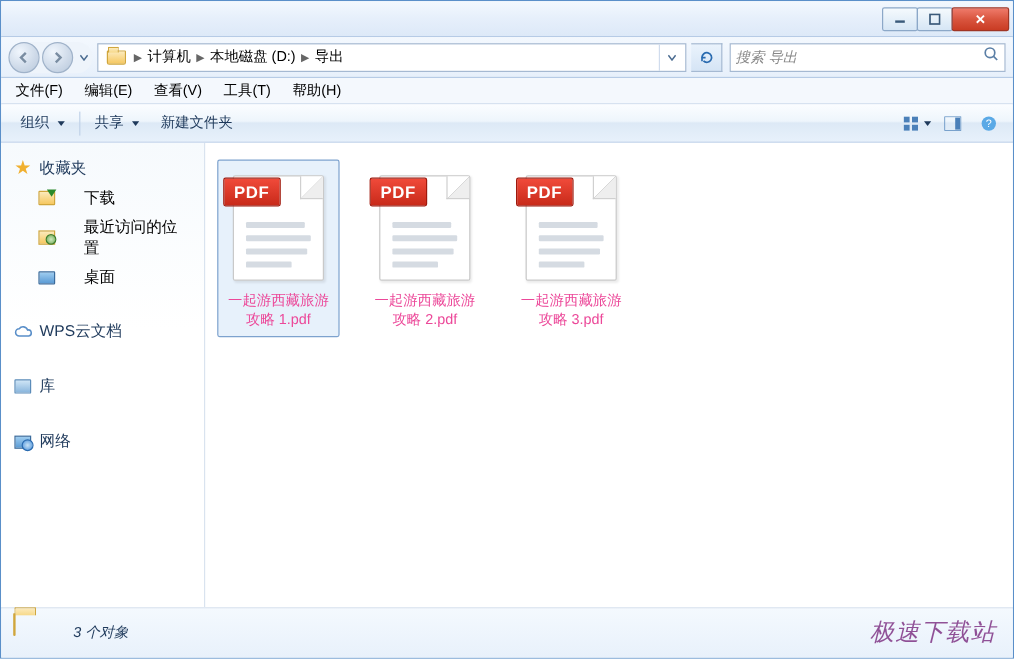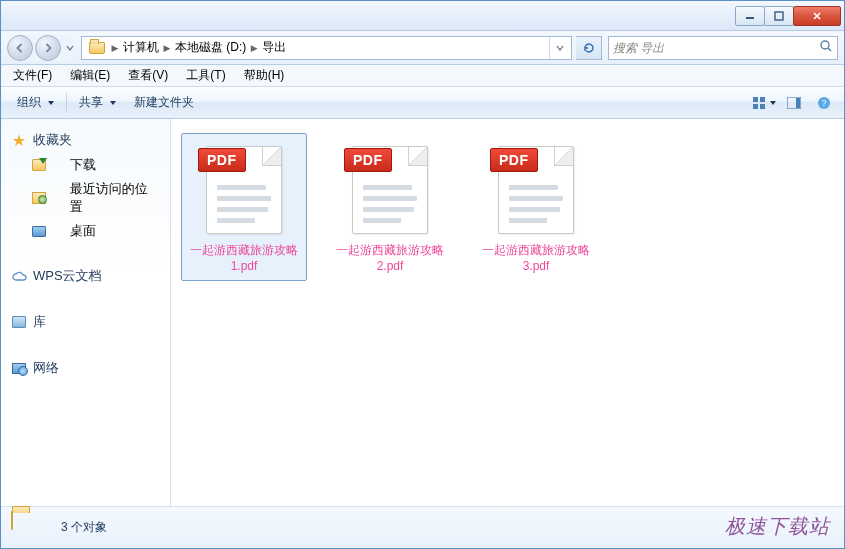--- a/index.html
+++ b/index.html
@@ -193,21 +193,21 @@
   content:""; position:absolute; right:-3px; bottom:-3px; width:8px; height:8px;
   border-radius:50%; background: radial-gradient(#c6e2f7,#4a90d9); border:1px solid #2a6bb0;
 }
 
 
 .content {
   flex: 1; padding: 14px 10px; display: flex; gap: 20px; align-content: flex-start;
   flex-wrap: wrap; overflow: auto;
 }
 .file-item {
-  width: 126px; display: flex; flex-direction: column; align-items: center;
+  width: 102px; display: flex; flex-direction: column; align-items: center;
   padding: 6px 4px; cursor: pointer; border: 1px solid transparent; border-radius: 2px;
 }
 .file-item.selected {
   background: rgba(160, 200, 240, 0.25);
   border: 1px solid #7da2ce;
 }
 .pdf-thumb {
   width: 96px; height: 96px; position: relative; margin-bottom: 6px;
 }
 .page {
@@ -247,21 +247,21 @@
 .statusbar {
   height: 42px; border-top: 1px solid #d9e3ef;
   background: linear-gradient(to bottom, #f4f9fe, #e8f1fb);
   display: flex; align-items: center; padding: 0 10px; gap: 10px;
 }
 .status-folder {
   width: 40px; height: 32px;
 }
 .status-folder .folder-glyph { width: 36px; height: 26px; }
 .status-folder .folder-glyph::before { width: 16px; height: 6px; top: -6px; }
-.status-text { font-size: 12px; color: #1e395b; }
+.status-text { font-size: 12px; color: #1e395b; font-style: italic; }
 
 
 .watermark {
   position: absolute; right: 14px; bottom: 8px;
   font-size: 20px; font-weight: 500; letter-spacing: 1px;
   color: #701a75; opacity: 0.75; font-style: italic;
   pointer-events: none;
 }
 
 .caret-down::after {

